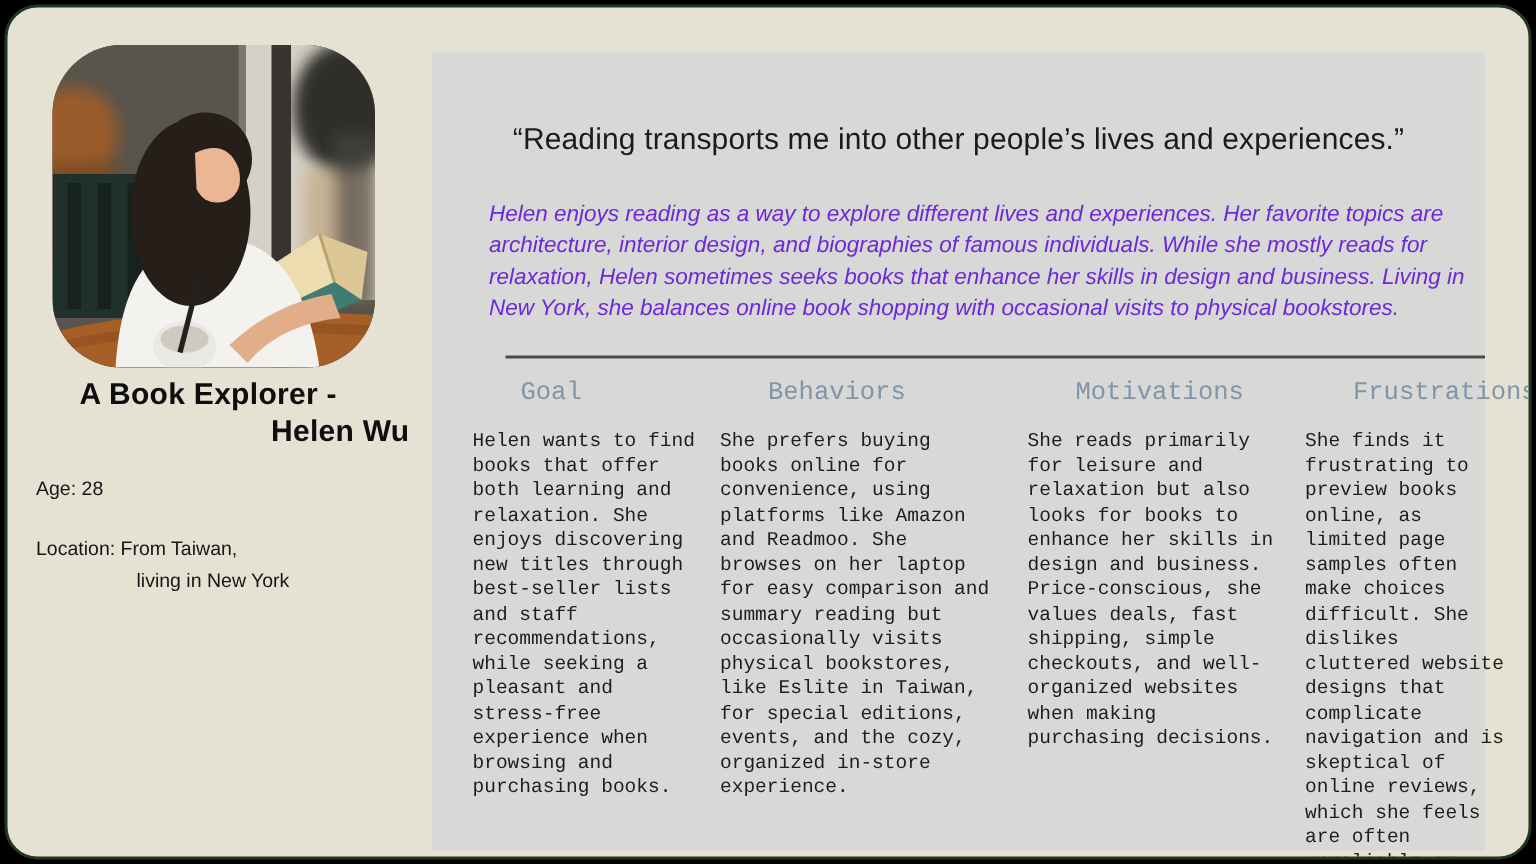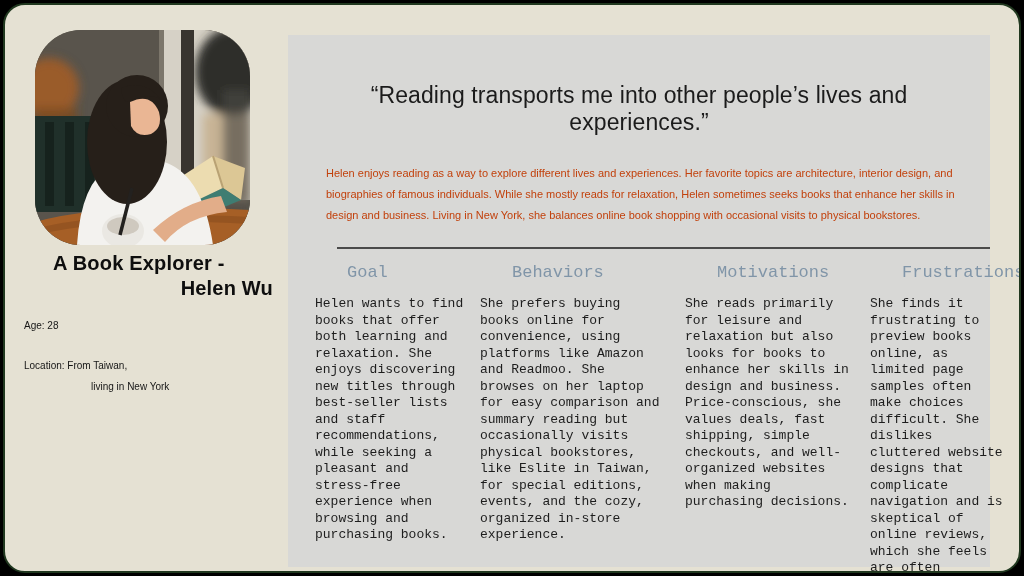--- a/index.html
+++ b/index.html
@@ -18,40 +18,40 @@
   }
   .photo svg{display:block;}
   .title{
     position:absolute;left:36px;top:246px;width:232px;margin:0;
     font-size:20px;font-weight:bold;color:#0e0e0e;line-height:25px;letter-spacing:.2px;
   }
   .title .t1{display:block;text-align:left;margin-left:12px;}
   .title .t2{display:block;text-align:right;padding-right:0px;}
   .info{
     position:absolute;left:19px;top:310px;width:262px;
-    font-size:10px;line-height:21px;color:#161616;
+    font-size:13px;line-height:21px;color:#161616;
   }
   .info p{margin:0;}
   .age-row{margin-bottom:19px !important;}
   .loc2{padding-left:67px;}
   .loc-row{margin-bottom:12px !important;}
   .freq-label{margin-top:0 !important;}
   .freq-list{margin:1px 0 0 0;padding-left:23px;}
   .freq-list li{margin:0;padding-left:1px;}
   
   .right{
     position:absolute;left:283px;top:30px;width:702px;height:532px;
     background:#d8d8d6;
   }
   .quote{
     margin:47px 24px 0;text-align:center;
-    font-size:23px;color:#1b1b1b;letter-spacing:.1px;
+    font-size:20px;color:#1b1b1b;letter-spacing:.1px;
   }
   .summary{
-    margin:27px 9px 0 38px;font-size:11px;line-height:21px;color:#c2410c;
+    margin:27px 9px 0 38px;font-size:15px;line-height:21px;color:#6d28d9;font-style:italic;
   }
   .divider{
     margin:21px 0 0 49px;border:none;border-top:2px solid #4a4a4a;height:0;
   }
   .cols{
     display:grid;grid-template-columns:165px 205px 185px 147px;
     margin:14px 0 0 27px;
     font-family:Liberation Mono, monospace;
   }
   .col h2{

